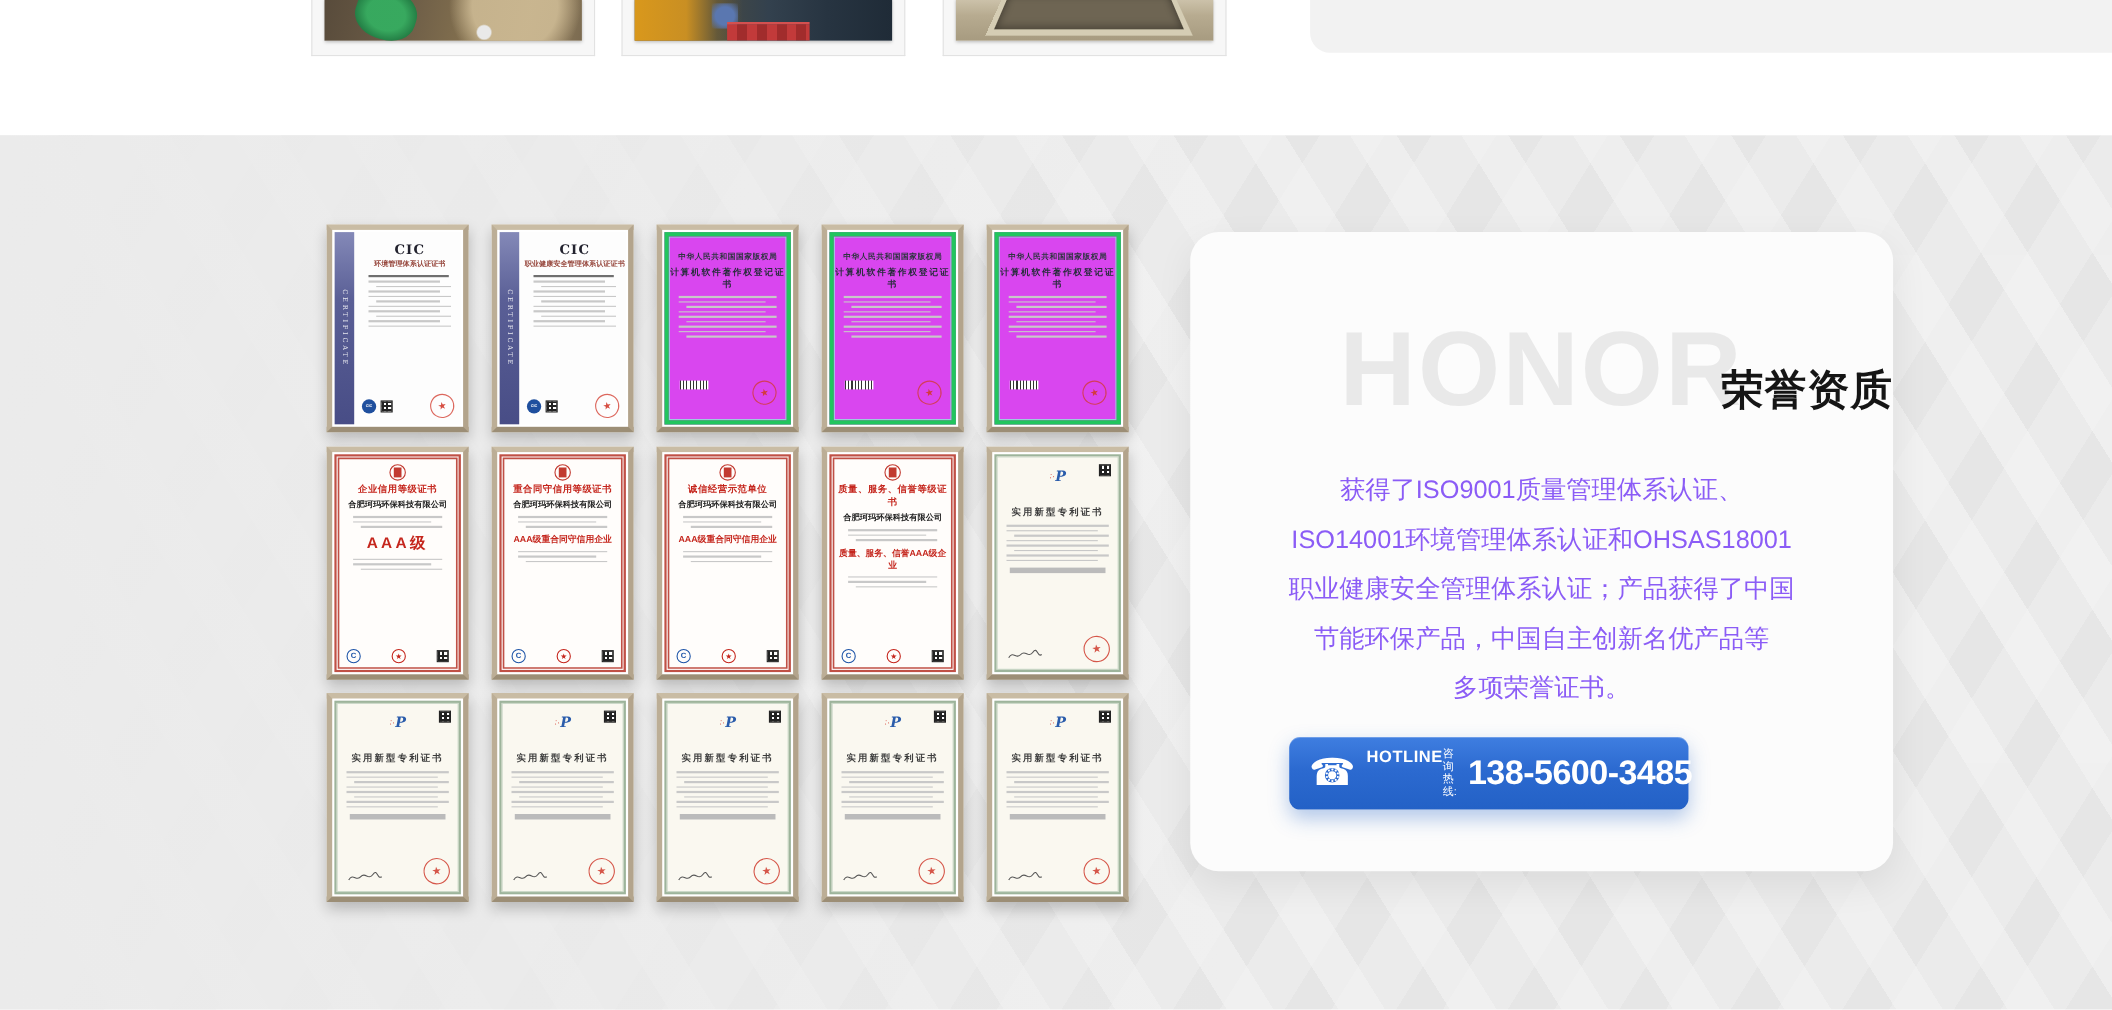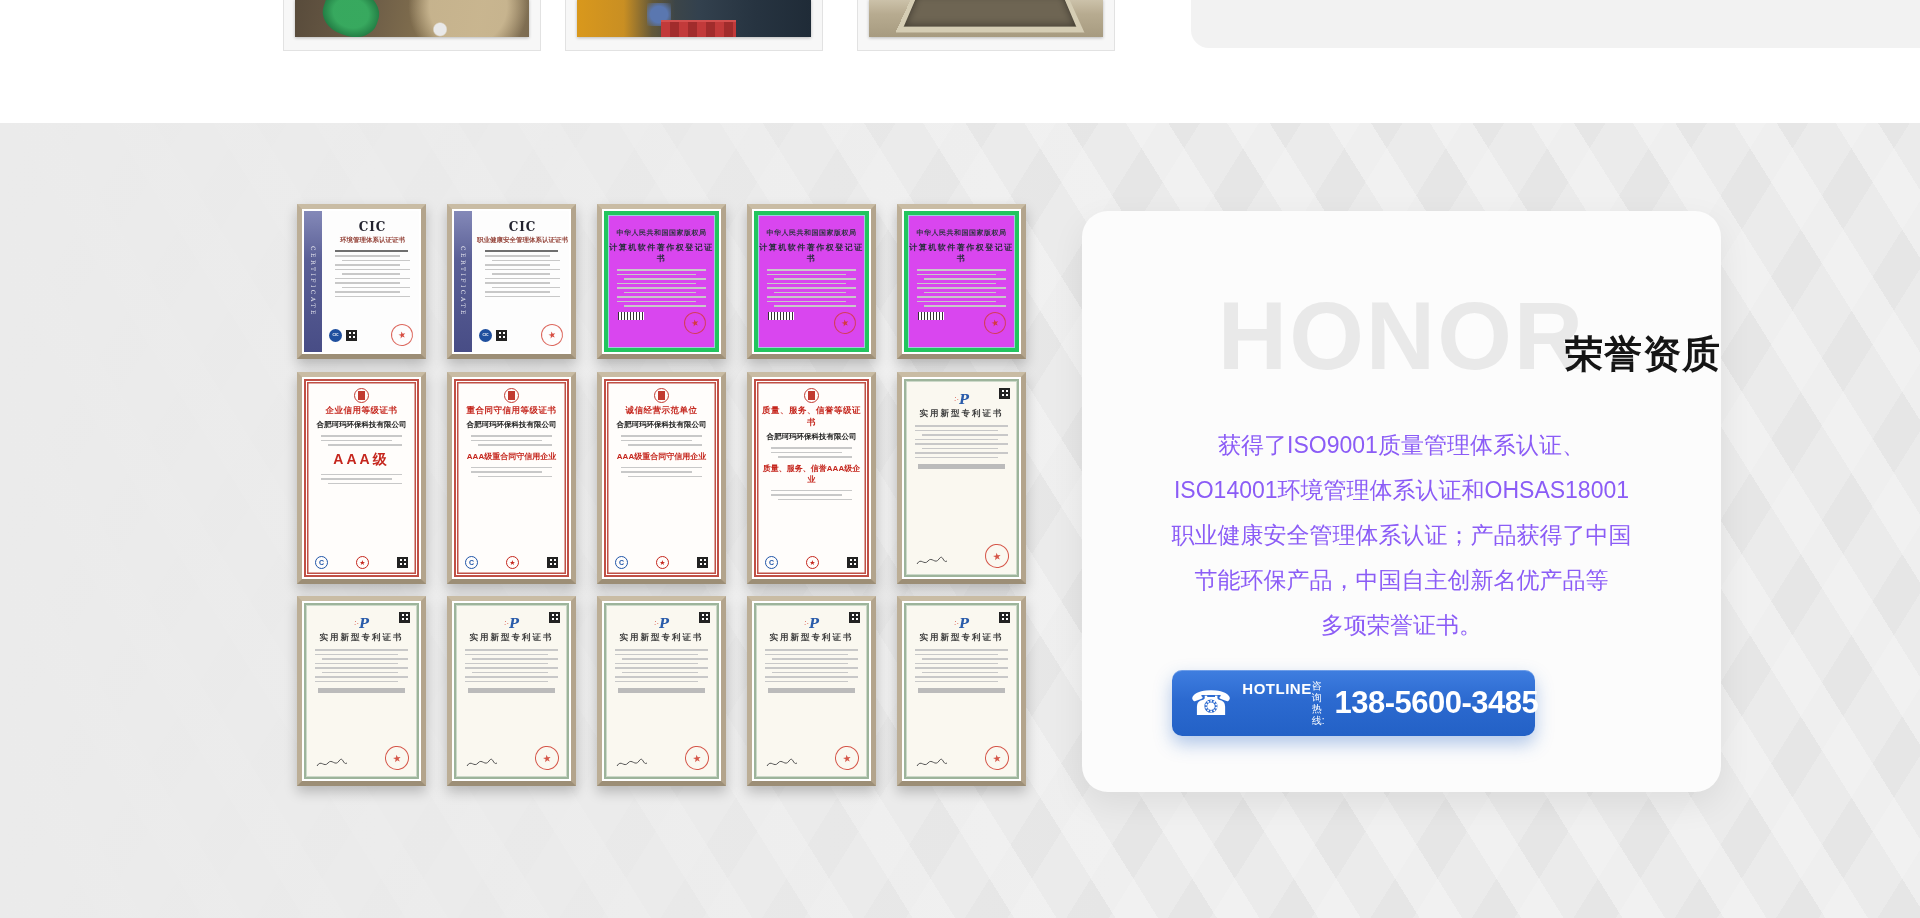--- a/index.html
+++ b/index.html
@@ -41,21 +41,21 @@
       background:
         repeating-linear-gradient(58deg, rgba(255,255,255,.7) 0 36px, rgba(255,255,255,0) 36px 86px),
         repeating-linear-gradient(-58deg, rgba(210,210,210,.55) 0 36px, rgba(210,210,210,0) 36px 86px);
       opacity:.38; }
   .section-fade { position:absolute; inset:0;
       background:linear-gradient(90deg, #ebebeb 0%, rgba(235,235,235,.75) 30%, rgba(235,235,235,0) 58%); }
 
   
   .cert-grid { position:absolute; left:297px; top:81px; width:760px; }
   .cert-row { display:flex; gap:21px; }
-  .cert-row.r1 { margin-bottom:13px; } .cert-row.r1 .cert { height:155px;padding-left:36px; }
+  .cert-row.r1 { margin-bottom:13px; } .cert-row.r1 .cert { height:189px;padding-left:36px; }
   .cert-row.r2 { margin-bottom:12px; } .cert-row.r2 .cert { height:212px; }
   .cert-row.r3 .cert { height:190px; }
   .cert { position:relative; width:129px; background:#fff; cursor:pointer;
       border:5px solid #b3a48c; border-top-color:#c9bca4; border-left-color:#bcae96; border-bottom-color:#9c8e76;
       box-shadow:0 6px 12px rgba(0,0,0,.22), inset 0 0 0 1px rgba(255,255,255,.65); }
   .paper { position:absolute; inset:2px; overflow:hidden; background:#fdfdfd; }
 
   .lns { margin:5px 7px 0; }
   .lns i { display:block; height:1.5px; background:#c8c8c8; margin:3px 2px; }
   .lns i:nth-child(2n){ margin-right:12px; } .lns i:nth-child(3n){ margin-left:9px; }
@@ -112,21 +112,21 @@
 
   
   .patent .paper { background:#faf8f0; border:2px solid #9db49b; box-shadow:inset 0 0 0 1px #ccd9c9; }
   .pt-qr { position:absolute; top:7px; right:7px; }
   .pt-logo { margin:11px auto 1px; display:flex; align-items:center; justify-content:center; gap:1px; height:14px; }
   .pt-dots { color:#d33a2e; font-size:7px; transform:rotate(-20deg); }
   .pt-dots::before { content:"∴"; }
   .pt-p { font-weight:bold; font-style:italic; font-size:13px; color:#2a5cab; font-family:"DejaVu Serif", serif; }
   .pt-p::before { content:"P"; }
   .pt-title { text-align:center; font-size:8.5px; font-weight:bold; color:#3c3c3c; letter-spacing:2px;
-      font-family:"DejaVu Serif", serif; margin-top:2px; }
+      font-family:"DejaVu Serif", serif; margin-top:20px; }
   .pt-bar { height:5px; background:#bbbbbb; margin:6px 12px 0; }
   .pt-foot { position:absolute; bottom:7px; left:10px; right:8px; display:flex; align-items:flex-end; }
   .sig svg { display:block; }
   .pt-seal { margin-left:auto; width:24px; height:24px; border:1.5px solid #cf3a2c; border-radius:50%;
       color:#cf3a2c; display:flex; align-items:center; justify-content:center; font-size:10px; opacity:.85;
       transform:rotate(-8deg); }
   .pt-seal::before { content:"★"; }
 
   
   .honor-panel { position:absolute; left:1082px; top:88px; width:639px; height:581px;

